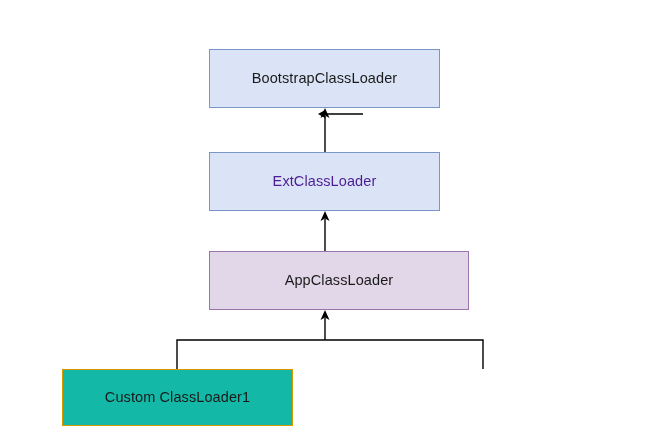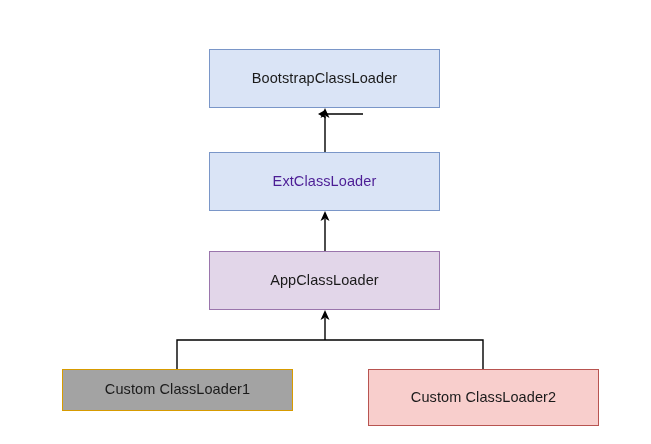--- a/index.html
+++ b/index.html
@@ -73,23 +73,20 @@
       <path d="M 325 297 L 329.5 307 L 325 304.5 L 320.5 307 Z" fill="#000000"></path>
     </g>
   </svg>
 
   <div class="node" style="left: 209px; top: 36px; width: 231px; height: 59px; background: rgb(218, 228, 246); border-color: rgb(122, 150, 200); color: rgb(26, 26, 26);">
     <span>BootstrapClassLoader</span>
   </div>
   <div class="node" style="left: 209px; top: 139px; width: 231px; height: 59px; background: rgb(218, 228, 246); border-color: rgb(122, 150, 200); color: #4c1d95;">
     <span>ExtClassLoader</span>
   </div>
-  <div class="node" style="left: 209px; top: 238px; width: 231px; height: 59px; background: rgb(226, 214, 233); border-color: rgb(154, 117, 172); color: rgb(26, 26, 26);">
+  <div class="node" style="left: 209px; top: 238px; width: 260px; height: 59px; background: rgb(226, 214, 233); border-color: rgb(154, 117, 172); color: rgb(26, 26, 26);">
     <span>AppClassLoader</span>
   </div>
-  <div class="node" style="left: 62px; top: 356px; width: 231px; height: 42px; background: #a3a3a3; border-color: rgb(215, 155, 0); color: rgb(26, 26, 26);">
+  <div class="node" style="left: 62px; top: 356px; width: 231px; height: 57px; background: #14b8a6; border-color: rgb(215, 155, 0); color: rgb(26, 26, 26);">
     <span>Custom ClassLoader1</span>
-  </div>
-  <div class="node" style="left: 368px; top: 356px; width: 231px; height: 57px; background: rgb(248, 206, 204); border-color: rgb(184, 84, 80); color: rgb(26, 26, 26);">
-    <span>Custom ClassLoader2</span>
   </div>
 
 </div>
 
 </body></html>

